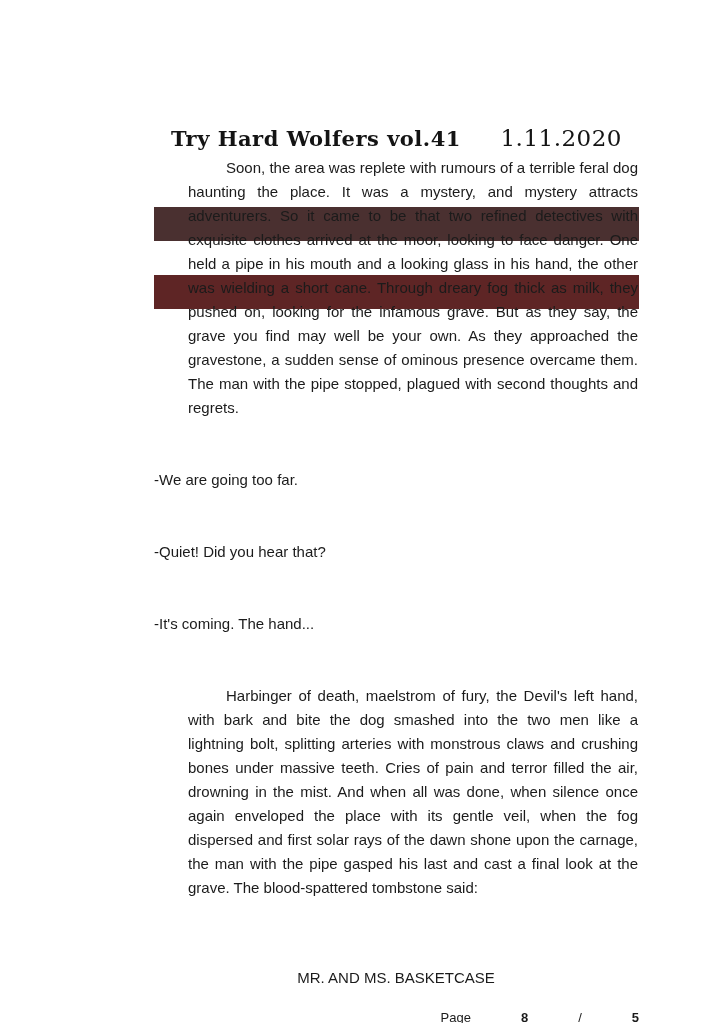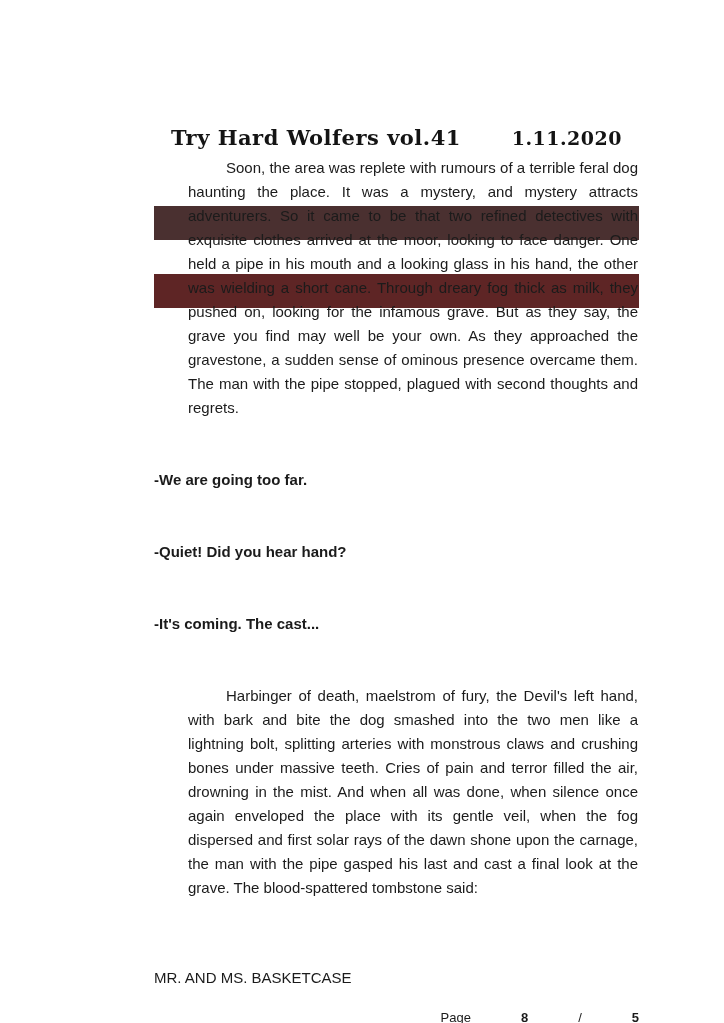--- a/index.html
+++ b/index.html
@@ -27,22 +27,22 @@
   }
   .doc-title {
     font-family: "DejaVu Serif", serif;
     font-weight: bold;
     font-size: 21px;
     letter-spacing: 0.5px;
     color: #141414;
   }
   .doc-date {
     font-family: "DejaVu Serif", serif;
-    font-weight: bold;
-    font-size: 19px;
+    font-weight: normal;
+    font-size: 23px;
     letter-spacing: 0.5px;
     color: #141414;
   }
   .header-rule { margin-top: 5px; }
   .rule-thin  { height: 2px; background: #4a3030; }
   .rule-gap   { height: 2px; background: #ffffff; }
   .rule-thick { height: 5px; background: #5e2525; }
   
   .doc-body {
     position: absolute;
@@ -52,22 +52,22 @@
     font-size: 15px;
     line-height: 24px;
   }
   .para { margin-bottom: 14px; }
   .para.justify {
     text-align: justify;
     text-justify: inter-word;
     text-indent: 38px;
     margin-left: 34px;
   }
-  .para.dialogue { text-align: left; font-weight: bold; }
-  .para.center { text-align: left; }
+  .para.dialogue { text-align: left; }
+  .para.center { text-align: center; }
   .para.center-first { margin-top: 32px; }
   
   .page-footer {
     position: absolute;
     top: 941px;
     right: 85px;
     font-size: 13px;
     line-height: 17px;
     color: #1b1b1b;
     display: flex;
@@ -91,23 +91,23 @@
       <div class="rule-gap"></div>
       <div class="rule-thick"></div>
     </div>
   </header>
 
   <main class="doc-body">
     <p class="para justify">Soon, the area was replete with rumours of a terrible feral dog haunting the place. It was a mystery, and mystery attracts adventurers. So it came to be that two refined detectives with exquisite clothes arrived at the moor, looking to face danger. One held a pipe in his mouth and a looking glass in his hand, the other was wielding a short cane. Through dreary fog thick as milk, they pushed on, looking for the infamous grave. But as they say, the grave you find may well be your own. As they approached the gravestone, a sudden sense of ominous presence overcame them. The man with the pipe stopped, plagued with second thoughts and regrets.</p>
 
     <p class="para dialogue">-We are going too far.</p>
 
-    <p class="para dialogue">-Quiet! Did you hear hand?</p>
+    <p class="para dialogue">-Quiet! Did you hear that?</p>
 
-    <p class="para dialogue">-It's coming. The cast...</p>
+    <p class="para dialogue">-It's coming. The hand...</p>
 
 
     <p class="para justify">Harbinger of death, maelstrom of fury, the Devil's left hand, with bark and bite the dog smashed into the two men like a lightning bolt, splitting arteries with monstrous claws and crushing bones under massive teeth. Cries of pain and terror filled the air, drowning in the mist. And when all was done, when silence once again enveloped the place with its gentle veil, when the fog dispersed and first solar rays of the dawn shone upon the carnage, the man with the pipe gasped his last and cast a final look at the grave. The blood-spattered tombstone said:</p>
 
     <p class="para center center-first">MR. AND MS. BASKETCASE</p>
 
   </main>
 
   <footer class="page-footer">
     <span>Page</span>

